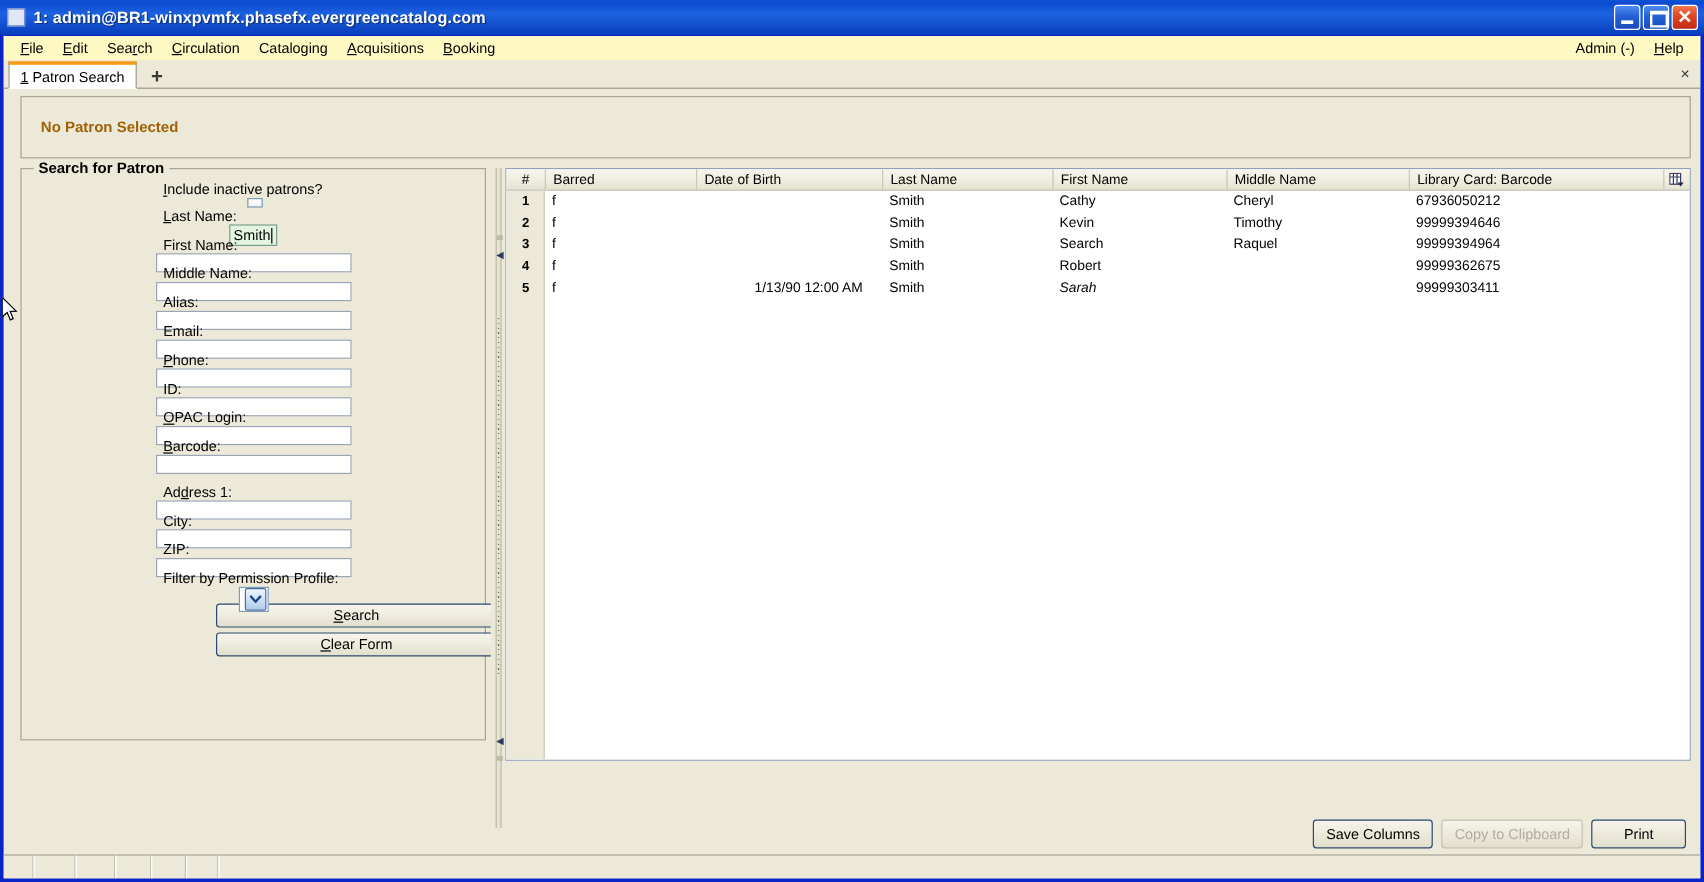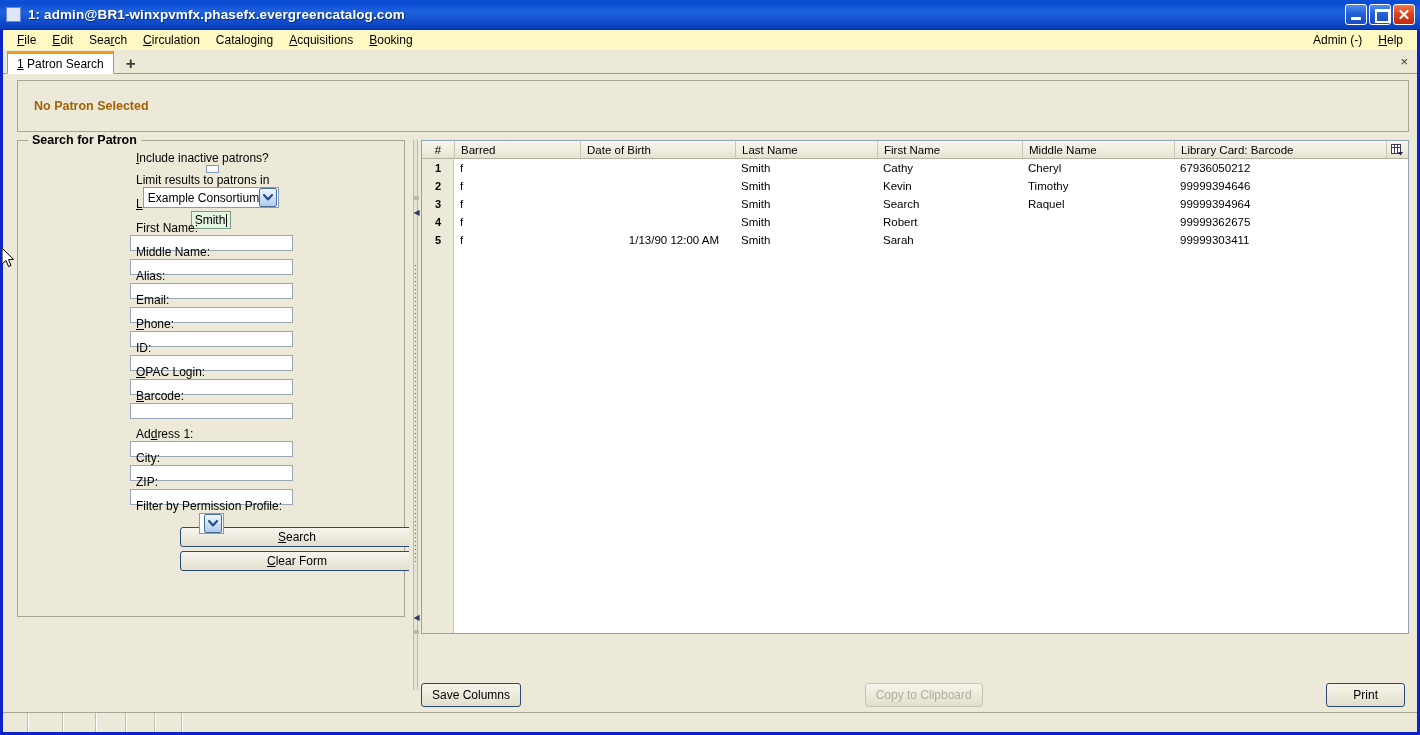--- a/index.html
+++ b/index.html
@@ -385,21 +385,21 @@
     width: 22px; height: 100%;
     border-left: 1px solid #c9c6b6;
     display: flex; align-items: center; justify-content: center;
     flex: 0 0 auto;
     cursor: default;
   }
 
   #results-footer {
     flex: 0 0 auto;
     height: 34px;
-    display: flex; align-items: center; justify-content: space-between;
+    display: flex; align-items: center; justify-content: flex-end;
     gap: 7px;
     padding: 0 4px 0 0;
     margin-top: 44px;
   }
 
   
   #statusbar {
     flex: 0 0 auto;
     height: 20px;
     background: #ece9d8;
@@ -478,31 +478,20 @@
 
       <div id="left-pane">
         <div id="search-group">
           <div id="search-group-title">Search for Patron</div>
 
           <div class="frow tight">
             <div class="flabel"><span class="acc">I</span>nclude inactive patrons?</div>
             <div class="checkbox"></div>
           </div>
 
-          <div class="frow">
-            <div class="flabel">Limit results to patrons in</div>
-            <div class="combo">
-              <span class="ctext">Example Consortium</span>
-              <span class="cbtn">
-                <svg width="10" height="7" viewBox="0 0 10 7">
-                    <path d="M1 1 L5 5.5 L9 1" stroke="#1b4a8c" stroke-width="2" fill="none" stroke-linecap="round" stroke-linejoin="round"></path>
-                  </svg>
-              </span>
-            </div>
-          </div>
 
           <div class="frow">
             <div class="flabel"><span class="acc">L</span>ast Name:</div>
             <div class="value-wrap">
               <span>Smith</span>
                 <span class="caret"></span>
             </div>
           </div>
 
           <div class="frow">
@@ -646,21 +635,21 @@
                 <div class="gcell" style="width: 142px;">Smith</div>
                 <div class="gcell" style="width: 145px;">Robert</div>
                 <div class="gcell" style="width: 152px;"></div>
                 <div class="gcell" style="width: 200px;">99999362675</div>
               </div>
               <div class="grow">
                 <div class="gcell num" style="width: 32px; padding-left: 0px; text-align: center;">5</div>
                 <div class="gcell" style="width: 126px;">f</div>
                 <div class="gcell right" style="width: 155px;">1/13/90 12:00 AM</div>
                 <div class="gcell" style="width: 142px;">Smith</div>
-                <div class="gcell" style="width: 145px;">Sarah</div>
+                <div class="gcell" style="width: 145px; font-style: italic;">Sarah</div>
                 <div class="gcell" style="width: 152px;"></div>
                 <div class="gcell" style="width: 200px;">99999303411</div>
               </div>
             </div>
         </div>
         <div id="results-footer">
           <div class="btn default">Save Columns</div>
           <div class="btn disabled">Copy to Clipboard</div>
           <div class="btn default" style="padding-left:26px;padding-right:26px;">Print</div>
         </div>

